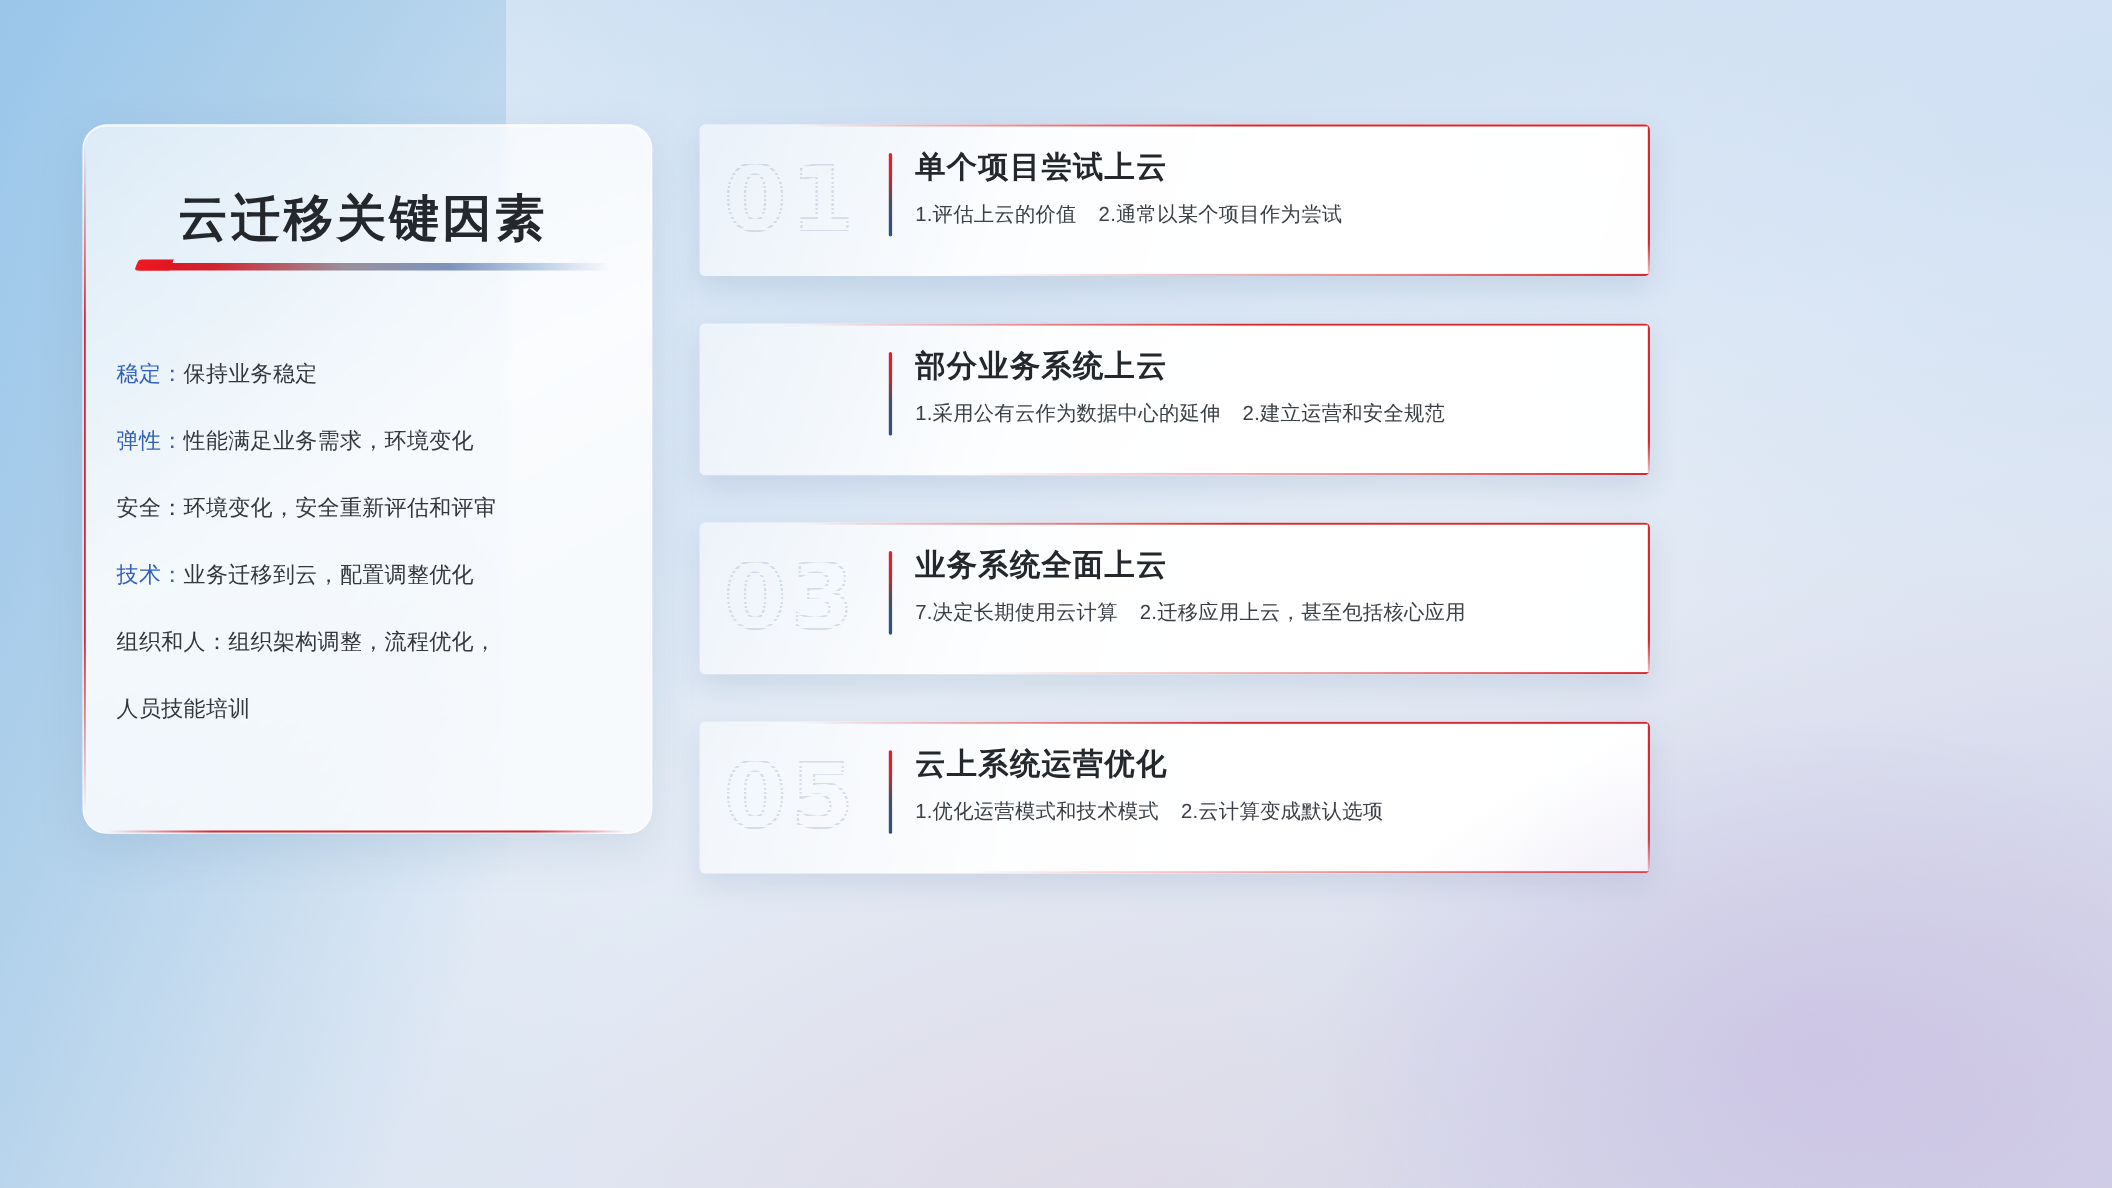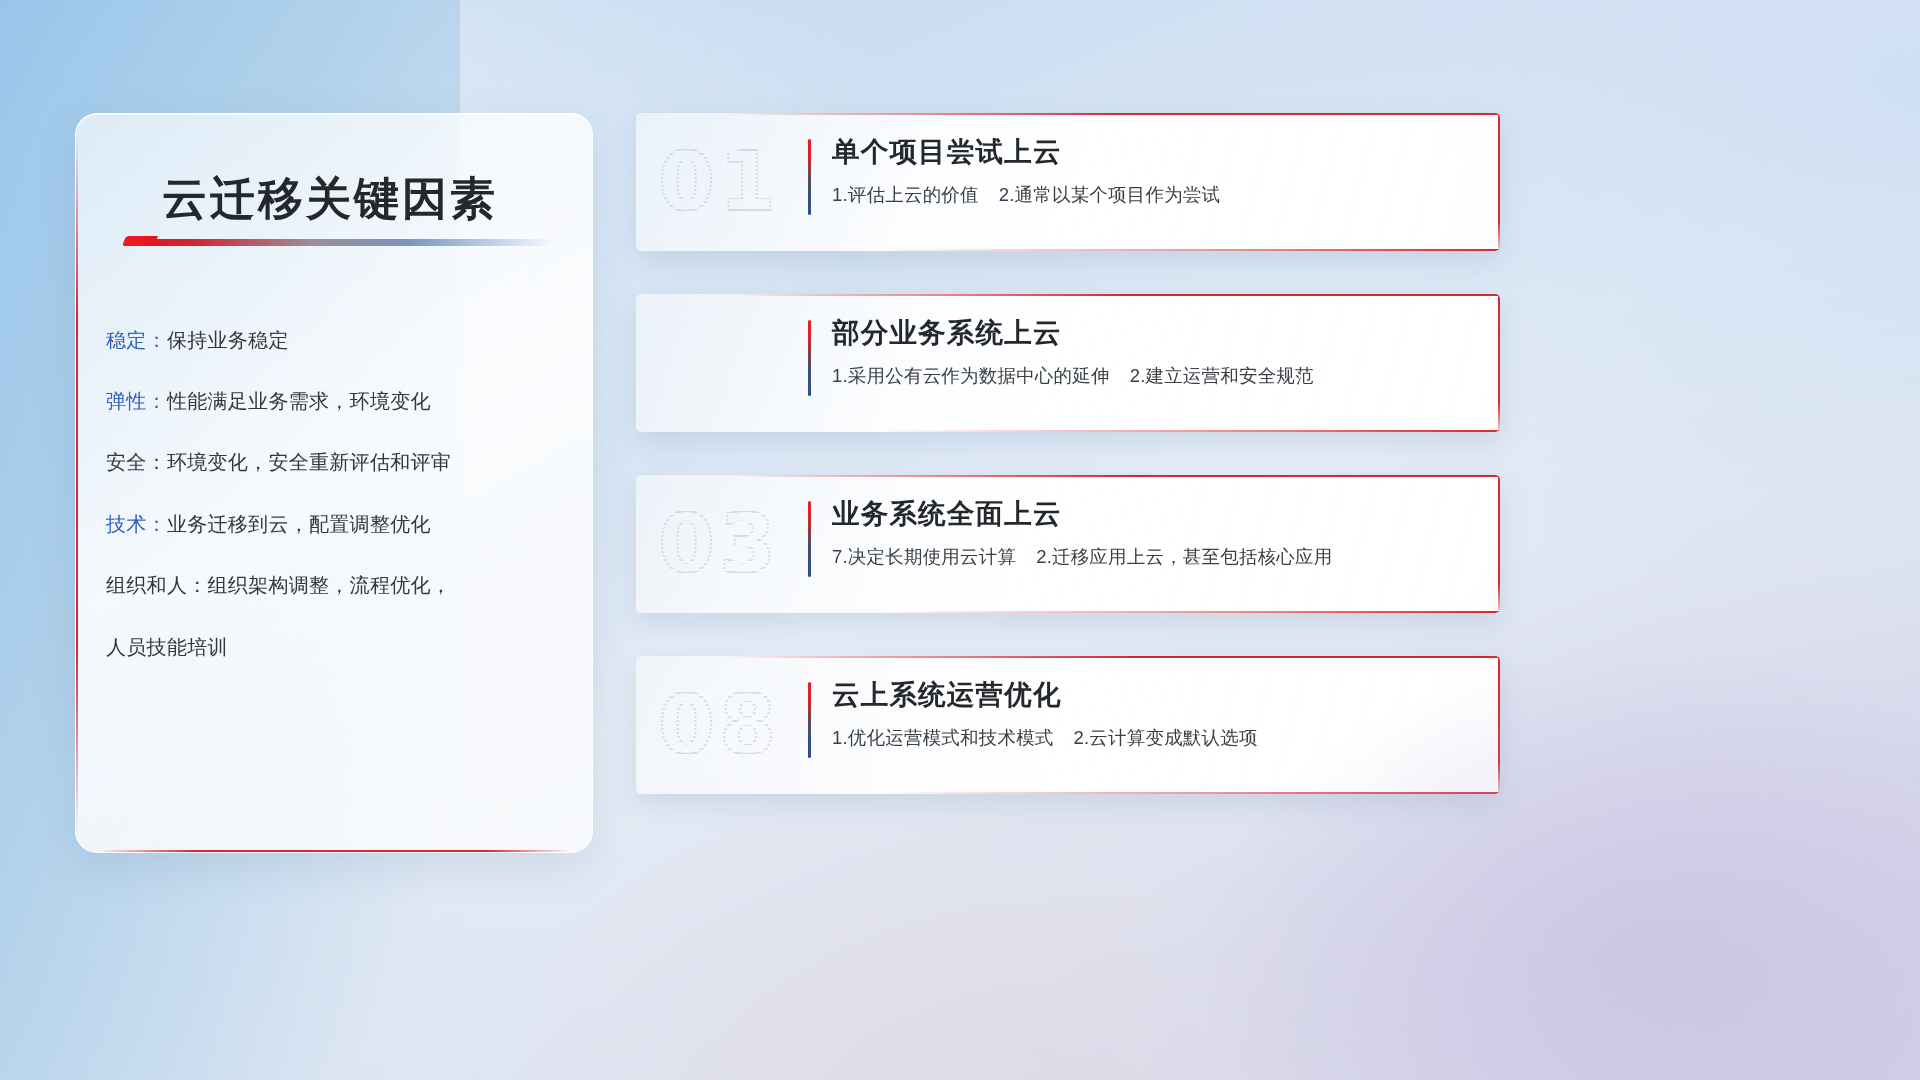--- a/index.html
+++ b/index.html
@@ -33,21 +33,21 @@
   #stage::after{
     content:"";
     position:absolute; right:0; bottom:0; width:900px; height:620px;
     background:radial-gradient(620px 420px at 70% 80%, rgba(198,186,224,.55) 0%, rgba(198,186,224,0) 72%);
     pointer-events:none;
   }
 
   
   .left-panel{
     position:absolute; left:75px; top:113px;
-    width:518px; height:740px;
+    width:518px; height:645px;
     border-radius:22px;
     background:linear-gradient(150deg, rgba(255,255,255,.62) 0%, rgba(255,255,255,.86) 48%, rgba(255,255,255,.70) 100%);
     border:1px solid rgba(255,255,255,.85);
     box-shadow:0 14px 42px rgba(80,110,150,.14), inset 0 1px 0 rgba(255,255,255,.9);
     overflow:hidden;
     backdrop-filter:blur(4px);
   }
   
   .left-panel .edge-red-left{
     position:absolute; left:0; top:18px; bottom:18px; width:1.6px;
@@ -81,21 +81,21 @@
     position:absolute; left:30px; top:196px; right:20px;
   }
   .factor-row{
     font-size:20px;
     line-height:61px;
     color:#33373c;
     white-space:nowrap;
     letter-spacing:.3px;
   }
   .factor-row .k{ color:#2f5fb8; }
-  .factor-row .k.plain{ color:#33373c;font-family:Liberation Mono, monospace; }
+  .factor-row .k.plain{ color:#33373c; }
 
   
   .cards{
     position:absolute; left:636px; top:113px;
     width:864px;
   }
   .card{
     position:relative;
     height:138px;
     margin-bottom:43px;
@@ -230,21 +230,21 @@
         <p class="card-desc">
           <span>7.决定长期使用云计算</span><span class="gap"></span><span>2.迁移应用上云，甚至包括核心应用</span>
         </p>
       </div>
     </article>
 
     <article class="card">
       <span class="rule-top"></span>
       <span class="rule-right"></span>
       <span class="rule-bottom"></span>
-      <div class="ghost-num">08</div>
+      <div class="ghost-num">05</div>
       <span class="accent-bar"></span>
       <div class="card-body">
         <h2 class="card-title">云上系统运营优化</h2>
         <p class="card-desc">
           <span>1.优化运营模式和技术模式</span><span class="gap"></span><span>2.云计算变成默认选项</span>
         </p>
       </div>
     </article>
 
   </section>

